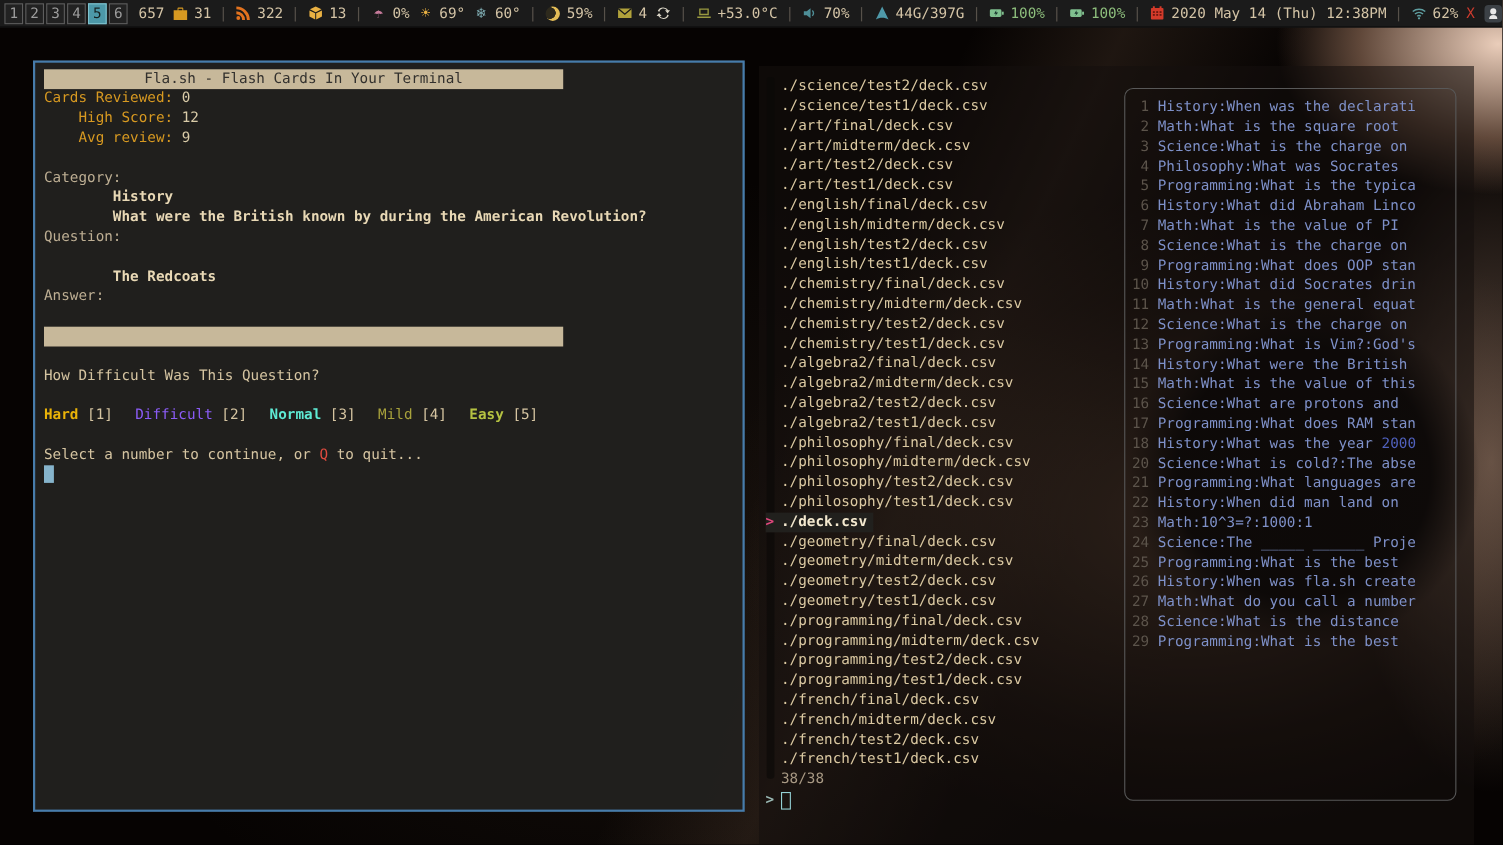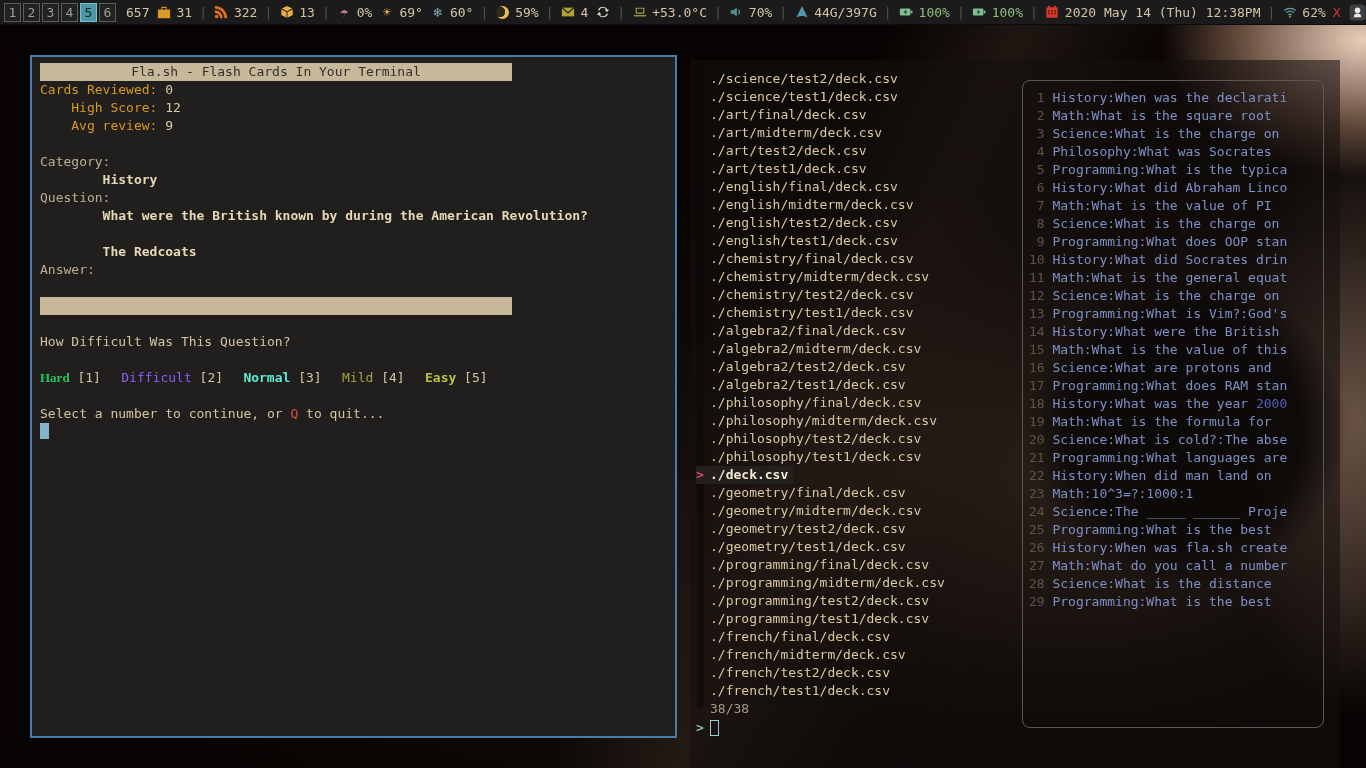--- a/index.html
+++ b/index.html
@@ -314,32 +314,32 @@
             <div class="statval">12</div>
           </div>
           <div class="statrow">
             <div class="statlabel">Avg review:</div>
             <div class="statval">9</div>
           </div>
         </div>
       <div class="row"> </div>
       <div class="row seclabel">Category:</div>
       <div class="row secval">History</div>
+      <div class="row secval">What were the British known by during the American Revolution?</div>
       <div class="row seclabel">Question:</div>
-      <div class="row secval">What were the British known by during the American Revolution?</div>
       <div class="row"> </div>
       <div class="row secval">The Redcoats</div>
       <div class="row seclabel">Answer:</div>
       <div class="row"> </div>
       <div class="hbar"></div>
       <div class="row"> </div>
       <div class="row">How Difficult Was This Question?</div>
       <div class="row"> </div>
       <div class="diffrow" id="diff-row">
-          <span class="diff"><span style="color: #22c55e; font-weight: bold; font-family: Liberation Serif, serif;">Hard</span><span class="diffkey"> [1]</span></span>
+          <span class="diff"><span style="color: #eab308; font-weight: bold;">Hard</span><span class="diffkey"> [1]</span></span>
           <span class="diff"><span style="color: #8b5cf6;">Difficult</span><span class="diffkey"> [2]</span></span>
           <span class="diff"><span style="color: #5eead4; font-weight: bold;">Normal</span><span class="diffkey"> [3]</span></span>
           <span class="diff"><span style="color: rgb(168, 162, 60);">Mild</span><span class="diffkey"> [4]</span></span>
           <span class="diff"><span style="color: rgb(181, 194, 66); font-weight: bold;">Easy</span><span class="diffkey"> [5]</span></span>
         </div>
       <div class="row"> </div>
       <div class="row"><span>Select a number to continue, or </span><span id="quitkey" style="color: rgb(224, 75, 63);">Q</span><span> to quit...</span></div>
       <div class="row"><span class="cursor-solid"></span></div>
     </div>
   </div>
@@ -505,21 +505,20 @@
         <div class="prow"><span class="pnum">9</span><span class="ptext">Programming:What does OOP stan</span></div>
         <div class="prow"><span class="pnum">10</span><span class="ptext">History:What did Socrates drin</span></div>
         <div class="prow"><span class="pnum">11</span><span class="ptext">Math:What is the general equat</span></div>
         <div class="prow"><span class="pnum">12</span><span class="ptext">Science:What is the charge on</span></div>
         <div class="prow"><span class="pnum">13</span><span class="ptext">Programming:What is Vim?:God's</span></div>
         <div class="prow"><span class="pnum">14</span><span class="ptext">History:What were the British</span></div>
         <div class="prow"><span class="pnum">15</span><span class="ptext">Math:What is the value of this</span></div>
         <div class="prow"><span class="pnum">16</span><span class="ptext">Science:What are protons and</span></div>
         <div class="prow"><span class="pnum">17</span><span class="ptext">Programming:What does RAM stan</span></div>
         <div class="prow"><span class="pnum">18</span><span class="ptext">History:What was the year </span><span class="ptext pnumhl">2000</span></div>
-        <div class="prow"><span class="pnum">19</span><span class="ptext">Math:What is the formula for</span></div>
         <div class="prow"><span class="pnum">20</span><span class="ptext">Science:What is cold?:The abse</span></div>
         <div class="prow"><span class="pnum">21</span><span class="ptext">Programming:What languages are</span></div>
         <div class="prow"><span class="pnum">22</span><span class="ptext">History:When did man land on</span></div>
         <div class="prow"><span class="pnum">23</span><span class="ptext">Math:10^3=?:1000:1</span></div>
         <div class="prow"><span class="pnum">24</span><span class="ptext">Science:The _____ ______ Proje</span></div>
         <div class="prow"><span class="pnum">25</span><span class="ptext">Programming:What is the best</span></div>
         <div class="prow"><span class="pnum">26</span><span class="ptext">History:When was fla.sh create</span></div>
         <div class="prow"><span class="pnum">27</span><span class="ptext">Math:What do you call a number</span></div>
         <div class="prow"><span class="pnum">28</span><span class="ptext">Science:What is the distance</span></div>
         <div class="prow"><span class="pnum">29</span><span class="ptext">Programming:What is the best</span></div>

